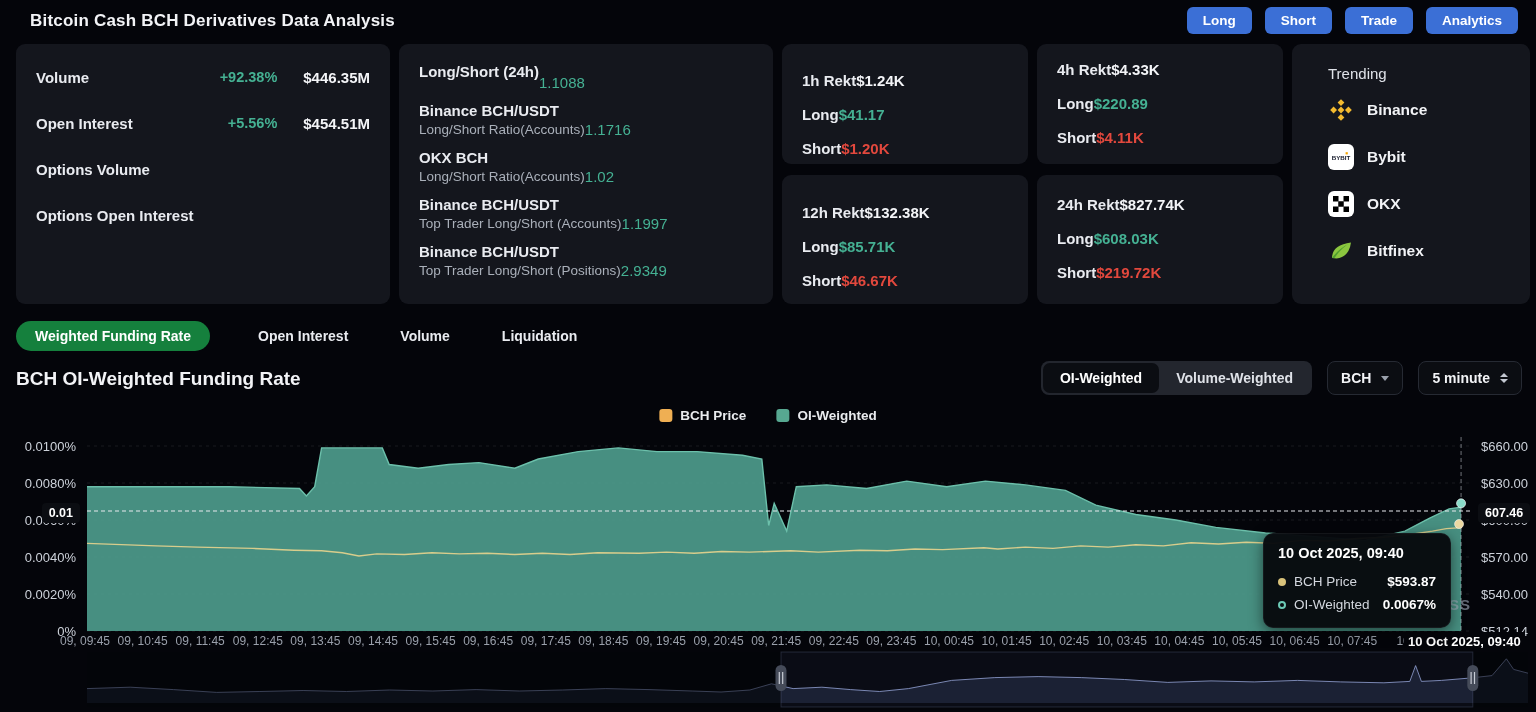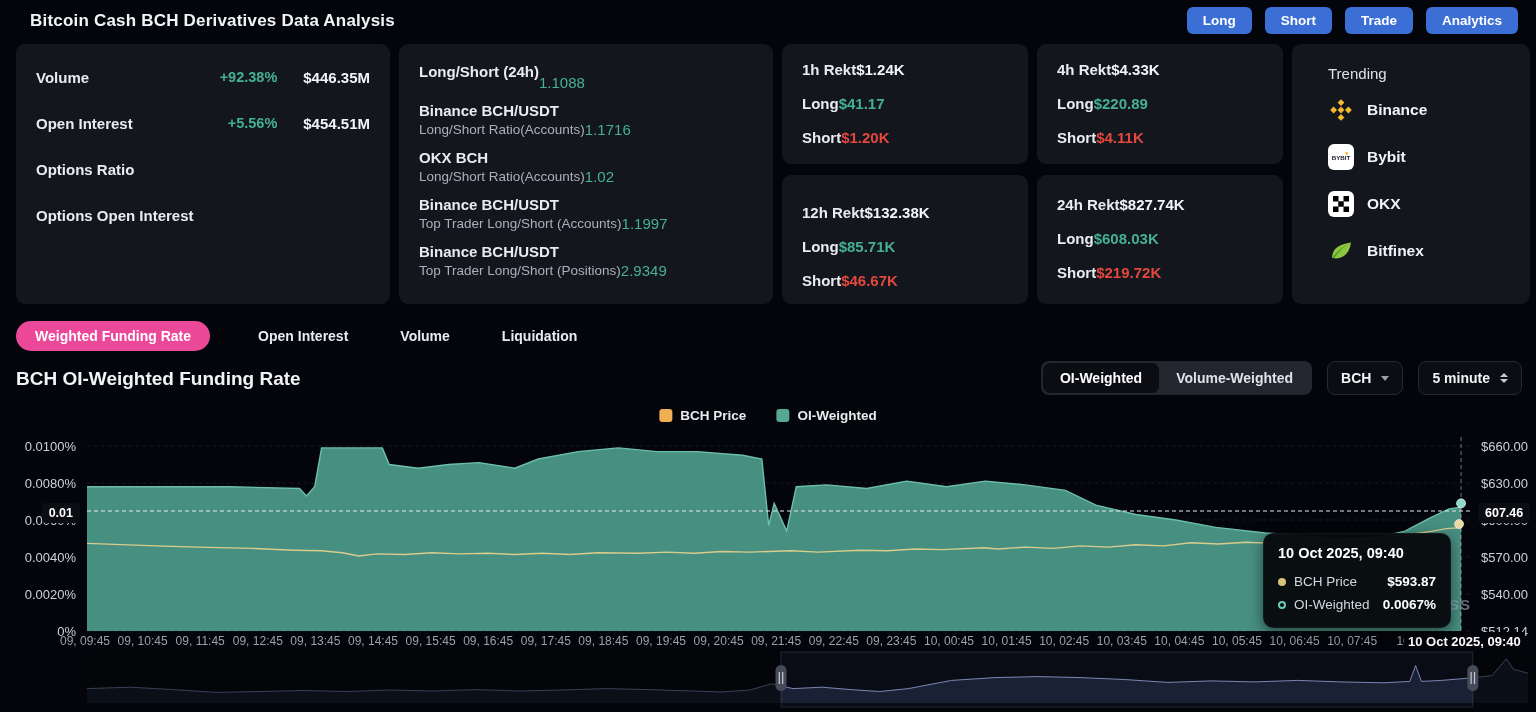--- a/index.html
+++ b/index.html
@@ -32,21 +32,21 @@
   .v-red   { font-size:15px; font-weight:600; color:#e2483d; }
 
   .trend-title { margin:16px 0 4px 0; font-size:15px; color:#dfe2e8; }
   .trend-row { display:flex; align-items:center; gap:13px; height:47px; cursor:pointer; }
   .trend-name { font-size:15.5px; font-weight:bold; color:#f2f3f6; }
   .xicon { width:26px; height:26px; flex:0 0 26px; }
 
   
   .tabs { position:absolute; left:16px; top:321px; display:flex; align-items:center; gap:44px; height:30px; }
   .tab { font-size:14px; font-weight:bold; color:#e9ebf0; cursor:pointer; padding:0 4px; }
-  .tab.active { background:#ec4899; color:#fff; border-radius:16px; padding:7px 19px; }
+  .tab.active { background:#15803d; color:#fff; border-radius:16px; padding:7px 19px; }
 
   
   .sect { position:absolute; left:0; top:360px; width:1536px; height:36px; }
   .sect-title { position:absolute; left:16px; top:8px; font-size:19px; font-weight:bold; color:#f2f3f6; }
   .controls { position:absolute; right:14px; top:1px; display:flex; gap:15px; align-items:center; }
   .seg { display:flex; background:#23262e; border-radius:8px; padding:2px; height:34px; }
   .seg-item { display:flex; align-items:center; padding:0 17px; font-size:14px; font-weight:600; color:#dfe2e8; border-radius:7px; cursor:pointer; }
   .seg-item.active { background:#0b0d12; color:#fff; }
   .select { display:flex; align-items:center; gap:10px; height:34px; background:#0b0d12; border:1px solid #262a33; border-radius:8px; padding:0 13px; font-size:14px; font-weight:bold; color:#f2f3f6; cursor:pointer; }
   .caret-dn { width:0; height:0; border-left:4.5px solid transparent; border-right:4.5px solid transparent; border-top:5.5px solid #9aa0ab; }
@@ -94,21 +94,21 @@
         <span class="chg">+92.38%</span>
         <span class="val-w">$446.35M</span>
       </div>
       <div class="row">
         <span class="lbl">Open Interest</span>
         <span class="spacer"></span>
         <span class="chg">+5.56%</span>
         <span class="val-w">$454.51M</span>
       </div>
       <div class="row">
-        <span class="lbl">Options Ratio</span>
+        <span class="lbl">Options Volume</span>
         <span class="spacer"></span>
       </div>
       <div class="row">
         <span class="lbl">Options Open Interest</span>
         <span class="spacer"></span>
       </div>
     </div>
 
   <div class="card" style="left:399px; top:44px; width:374px; height:260px; padding:5px 20px;" id="ratio-card">
       <div class="ratio-row">
@@ -145,21 +145,21 @@
       <div class="ratio-row">
         <div class="ratio-txt">
           <div class="t1">Binance BCH/USDT</div>
           <div class="t2">Top Trader Long/Short (Positions)</div>
         </div>
         <span class="spacer"></span>
         <span class="val-t">2.9349</span>
       </div>
     </div>
 
-  <div id="rekt-0" class="card" style="left:782px;  top:44px;  width:246px; height:120px; padding:8px 20px;">
+  <div id="rekt-0" class="card" style="left:782px;  top:44px;  width:246px; height:120px; padding:19px 20px;">
       <div class="rekt-row">
         <span class="lbl">1h Rekt</span>
         <span class="spacer"></span>
         <span class="v-white">$1.24K</span>
       </div>
       <div class="rekt-row">
         <span class="lbl">Long</span>
         <span class="spacer"></span>
         <span class="v-green">$41.17</span>
       </div>

